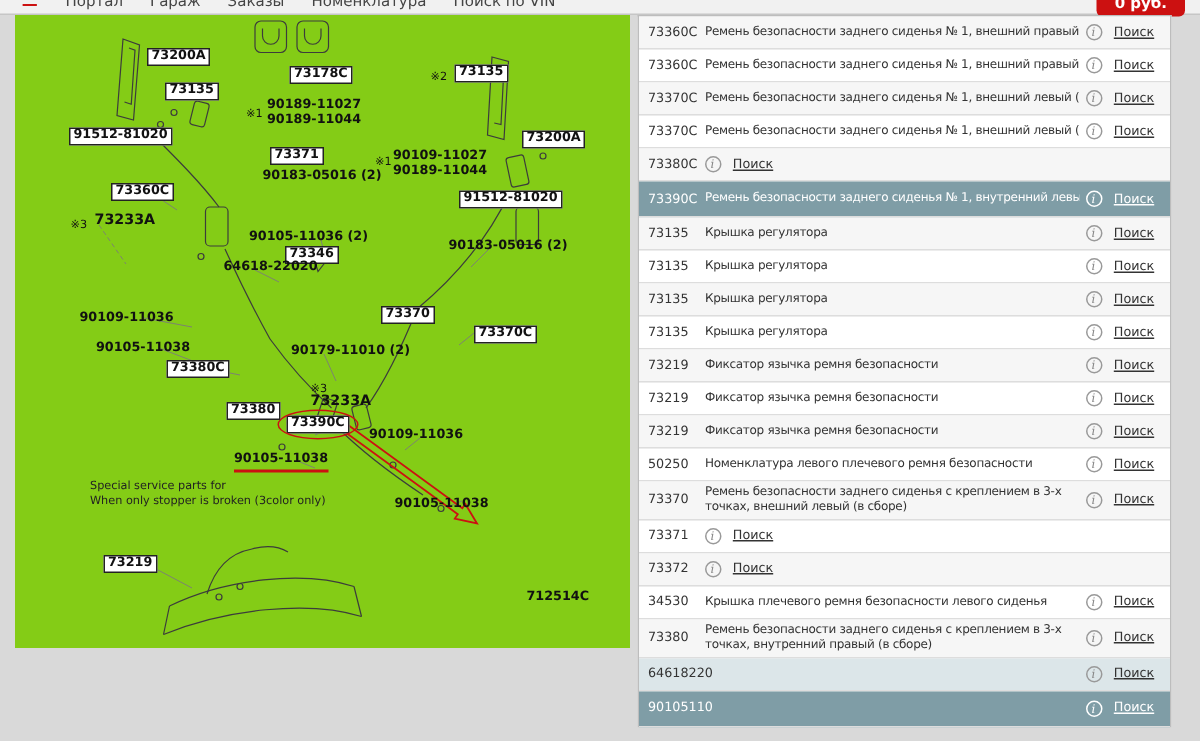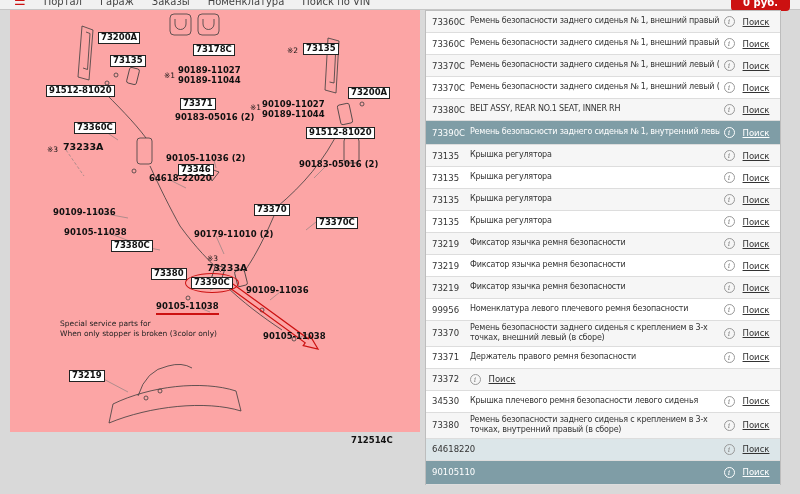--- a/index.html
+++ b/index.html
@@ -10,21 +10,21 @@
   
   .header{position:absolute;top:-17px;left:0;width:800px;height:27px;background:#f1f1f1;
     border-bottom:1px solid #c6c6c6;display:flex;align-items:flex-end;gap:18px;
     padding:0 10px 2px 14px;font-size:10px;color:#444}
   .burger{color:var(--accent);font-size:13px;line-height:1;cursor:pointer}
   .menu-item{white-space:nowrap;cursor:pointer}
   .cart-badge{position:absolute;right:10px;bottom:-2px;background:var(--accent);color:#fff;
     border-radius:4px;padding:5px 12px 3px;font-size:10px;font-weight:bold;cursor:pointer}
 
   
-  .diagram{position:absolute;left:10px;top:10px;width:410px;height:422px;background:#fca5a5}
+  .diagram{position:absolute;left:10px;top:10px;width:410px;height:422px;background:#84cc16}
   .diagram svg{position:absolute;left:0;top:0}
   .label{position:absolute;font-size:8.5px;font-weight:bold;color:#111;
     white-space:nowrap;line-height:1.15;z-index:2}
   .label.box{border:1px solid #222;background:#fff;padding:0 2px}
   .label.mark{font-weight:normal;font-size:7.5px}
   .label.note{font-weight:normal;font-size:7.5px;color:#222}
   .label.big{font-size:9.5px}
   .label.redline{border-bottom:2px solid var(--accent);padding-bottom:1px}
   .label.redcircle::after{content:"";position:absolute;left:-7px;right:-7px;top:-5px;bottom:-5px;
     border:1.5px solid var(--accent);border-radius:50%}
@@ -148,40 +148,40 @@
       <span class="label box" style="left: 64px; top: 112px;">73360C</span>
       <span class="label" style="left: 165px; top: 103px;">90183-05016 (2)</span>
       <span class="label mark" style="left: 240px; top: 94px;">※1</span>
       <span class="label" style="left: 252px; top: 90px;">90109-11027</span>
       <span class="label" style="left: 252px; top: 100px;">90189-11044</span>
       <span class="label box" style="left: 338px; top: 77px;">73200A</span>
       <span class="label box" style="left: 296px; top: 117px;">91512-81020</span>
       <span class="label mark" style="left: 37px; top: 136px;">※3</span>
       <span class="label big" style="left: 53px; top: 132px;">73233A</span>
       <span class="label" style="left: 156px; top: 144px;">90105-11036 (2)</span>
-      <span class="label box" style="left: 168px; top: 154px; text-align: right;">73346</span>
+      <span class="label box" style="left: 180px; top: 154px; text-align: right;">73346</span>
       <span class="label" style="left: 289px; top: 150px;">90183-05016 (2)</span>
       <span class="label" style="left: 139px; top: 164px;">64618-22020</span>
       <span class="label box" style="left: 244px; top: 194px;">73370</span>
       <span class="label" style="left: 43px; top: 198px;">90109-11036</span>
       <span class="label" style="left: 54px; top: 218px;">90105-11038</span>
       <span class="label box" style="left: 101px; top: 230px;">73380C</span>
       <span class="label" style="left: 184px; top: 220px;">90179-11010 (2)</span>
       <span class="label box" style="left: 306px; top: 207px;">73370C</span>
       <span class="label box" style="left: 141px; top: 258px;">73380</span>
       <span class="label mark" style="left: 197px; top: 245px;">※3</span>
       <span class="label big" style="left: 197px; top: 253px;">73233A</span>
       <span class="label box redcircle" style="left: 181px; top: 267px;">73390C</span>
       <span class="label" style="left: 236px; top: 276px;">90109-11036</span>
       <span class="label redline" style="left: 146px; top: 292px;">90105-11038</span>
       <span class="label" style="left: 253px; top: 322px;">90105-11038</span>
       <span class="label box" style="left: 59px; top: 360px;">73219</span>
       <span class="label note" style="left: 50px; top: 310px;">Special service parts for</span>
       <span class="label note" style="left: 50px; top: 320px;">When only stopper is broken  (3color only)</span>
-      <span class="label" style="left: 341px; top: 426px;">712514C</span>
+      <span class="label" style="left: 341px; top: 384px;">712514C</span>
     </div>
 </div>
 
 <div class="table">
     <div class="row odd">
     <div class="code">73360C</div>
     <div class="name">Ремень безопасности заднего сиденья № 1, внешний правый (в сборе)</div>
     <div class="info">
         <span class="info-i">i</span>
       </div>
@@ -206,21 +206,20 @@
     <div class="row">
     <div class="code">73370C</div>
     <div class="name">Ремень безопасности заднего сиденья № 1, внешний левый (в сборе)</div>
     <div class="info">
         <span class="info-i">i</span>
       </div>
     <div class="search"><a href="#">Поиск</a></div>
   </div>
     <div class="row odd">
     <div class="code">73380C</div>
-    <div class="name">BELT ASSY, REAR NO.1 SEAT, INNER RH</div>
     <div class="info">
         <span class="info-i">i</span>
       </div>
     <div class="search"><a href="#">Поиск</a></div>
   </div>
     <div class="row hl-full">
     <div class="code">73390C</div>
     <div class="name">Ремень безопасности заднего сиденья № 1, внутренний левый (в сборе)</div>
     <div class="info">
         <span class="info-i">i</span>
@@ -277,38 +276,37 @@
   </div>
     <div class="row odd">
     <div class="code">73219</div>
     <div class="name">Фиксатор язычка ремня безопасности</div>
     <div class="info">
         <span class="info-i">i</span>
       </div>
     <div class="search"><a href="#">Поиск</a></div>
   </div>
     <div class="row">
-    <div class="code">99956</div>
+    <div class="code">50250</div>
     <div class="name">Номенклатура левого плечевого ремня безопасности</div>
     <div class="info">
         <span class="info-i">i</span>
       </div>
     <div class="search"><a href="#">Поиск</a></div>
   </div>
     <div class="row wrap odd">
     <div class="code">73370</div>
     <div class="name">Ремень безопасности заднего сиденья с креплением в 3-х точках, внешний левый (в сборе)</div>
     <div class="info">
         <span class="info-i">i</span>
       </div>
     <div class="search"><a href="#">Поиск</a></div>
   </div>
     <div class="row">
     <div class="code">73371</div>
-    <div class="name">Держатель правого ремня безопасности</div>
     <div class="info">
         <span class="info-i">i</span>
       </div>
     <div class="search"><a href="#">Поиск</a></div>
   </div>
     <div class="row odd">
     <div class="code">73372</div>
     <div class="info">
         <span class="info-i">i</span>
       </div>

